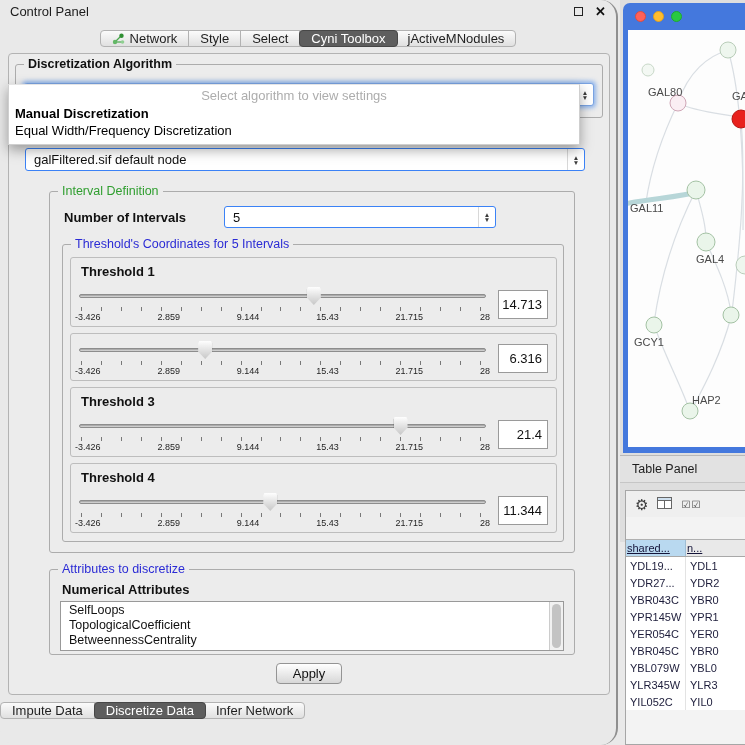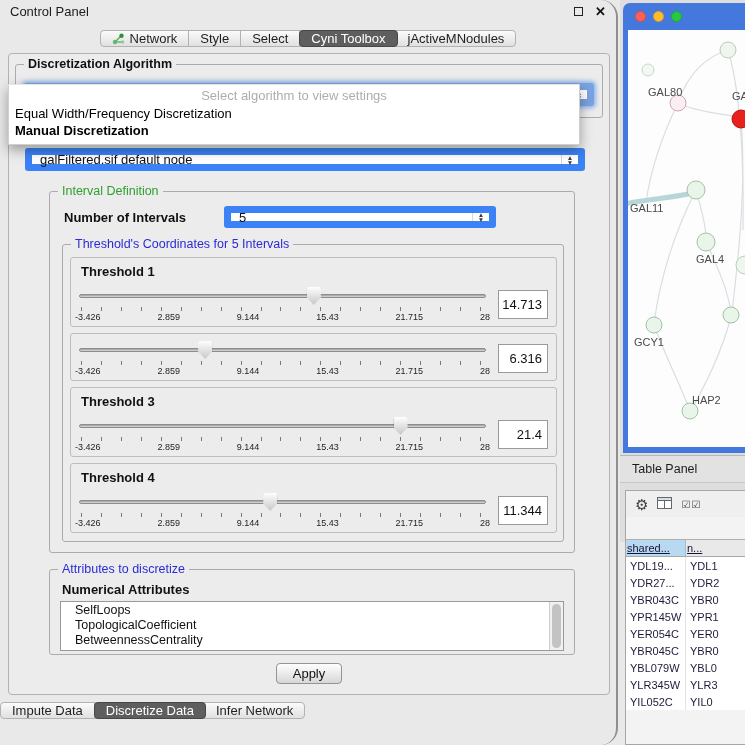--- a/index.html
+++ b/index.html
@@ -21,21 +21,21 @@
   .seg .tab.selected { background:#5e5e5e; color:#fff; border:1px solid #474747; border-radius:4px; margin:-1px; }
 
   .cp-body { position:relative; margin:6px 8px 0 8px; width:602px; height:642px; border:1px solid #b3b3b3; border-radius:4px; background:#ececec; overflow:hidden; }
 
   .group { position:relative; border:1px solid #acacac; border-radius:3px; }
   .group-title { position:absolute; top:-8px; left:8px; background:#ececec; padding:0 4px; font-size:12.5px; white-space:nowrap; }
   .t-dark { color:#111; font-weight:bold; }
   .t-green { color:#2f9e2f; }
   .t-blue { color:#2b2bd5; }
 
-  .combo { height:23px; background:#fff; border:7px solid #3b82f6; border-radius:3px; display:flex; align-items:center; font-size:13px; color:#111; padding-left:8px; }
+  .combo { height:23px; background:#fff; border:1px solid #3b82f6; border-radius:3px; display:flex; align-items:center; font-size:13px; color:#111; padding-left:8px; }
   .stepper { margin-left:auto; width:17px; height:100%; display:flex; flex-direction:column; align-items:center; justify-content:center; color:#3c3c3c; font-size:6.5px; line-height:5px; border-left:1px solid #d8d8d8; }
 
   .algo-group { margin:10px 6px 0 6px; height:54px; }
   .algo-combo { margin:18px 8px 0 8px; border-color:#7aa3e2; box-shadow:0 0 4px 1.5px rgba(110,160,235,.75); }
 
   .field-label { font-size:13px; color:#1a1a1a; margin:12px 0 3px 16px; }
   .tabledata-combo { margin:0 24px 0 16px; }
 
   .interval-group { margin:20px 34px 0 40px; height:362px; }
   .num-row { display:flex; align-items:center; margin:14px 12px 0 14px; }
@@ -51,21 +51,21 @@
   .slider-wrap { flex:1; position:relative; height:38px; }
   .track { position:absolute; left:0; right:0; top:9px; height:4px; background:linear-gradient(#9b9b9b,#dedede); border:1px solid #8d8d8d; border-radius:3px; }
   .thumb { position:absolute; top:2px; width:14px; height:18px; background:linear-gradient(#fefefe,#c7c7c7); clip-path:polygon(8% 0,92% 0,100% 14%,100% 58%,50% 100%,0 58%,0 14%); filter:drop-shadow(0 0 1px rgba(0,0,0,.6)); }
   .ticks { position:absolute; left:2px; right:2px; top:22px; height:4px; background-image:repeating-linear-gradient(90deg,#787878 0,#787878 1px,transparent 1px,transparent 4.95%); }
   .tick-labels { position:absolute; left:-4px; right:-4px; top:27px; display:flex; justify-content:space-between; font-size:9px; color:#1e1e1e; }
   .th-value { width:50px; height:29px; background:#fff; border:1px solid #9a9a9a; font-size:13px; color:#111; display:flex; align-items:center; justify-content:flex-end; padding-right:5px; }
 
   .attrs-group { margin:16px 34px 0 40px; height:86px; }
   .attrs-label { font-weight:bold; font-size:13px; color:#111; margin:12px 0 4px 12px; }
   .listbox { position:relative; height:50px; background:#fff; border:1px solid #999; margin:0 10px; overflow:hidden; padding-right:15px; }
-  .list-item { font-size:12.5px; color:#111; padding:1px 0 0 14px; white-space:nowrap; }
+  .list-item { font-size:12.5px; color:#111; padding:1px 0 0 8px; white-space:nowrap; }
   .lb-scroll { position:absolute; right:0; top:0; bottom:0; width:14px; background:#f1f1f1; border-left:1px solid #ccc; }
   .lb-thumb { position:absolute; left:2px; right:2px; top:2px; bottom:2px; background:#c3c3c3; border-radius:5px; }
 
   .apply-row { text-align:center; margin-top:8px; }
   .apply-btn { font-family:inherit; font-size:13px; color:#111; padding:2px 16px; border:1px solid #949494; border-radius:4px; background:linear-gradient(#ffffff,#d7d7d7); }
 
   .bottom-tabs { display:flex; justify-content:flex-start; margin-top:7px; }
 
   
   .algo-popup { position:absolute; left:8px; top:84px; width:572px; background:#fff; border:1px solid #cfcfcf; border-top:1px solid #e5e5e5; box-shadow:0 5px 12px rgba(0,0,0,.35); z-index:30; padding-bottom:5px; }
@@ -293,22 +293,22 @@
             <span>Discretize Data</span>
           </div>
         <div class="tab">
             <span>Infer Network</span>
           </div>
       </div>
     </div>
 
     <div class="algo-popup">
       <div class="popup-placeholder">Select algorithm to view settings</div>
+      <div class="popup-option hl">Manual Discretization</div>
       <div class="popup-option">Equal Width/Frequency Discretization</div>
-      <div class="popup-option hl">Manual Discretization</div>
     </div>
 
   </section>
 
   <aside class="right-col">
 
     <div class="net-window">
       <div class="traffic">
         <span class="light red"></span>
         <span class="light yellow"></span>

